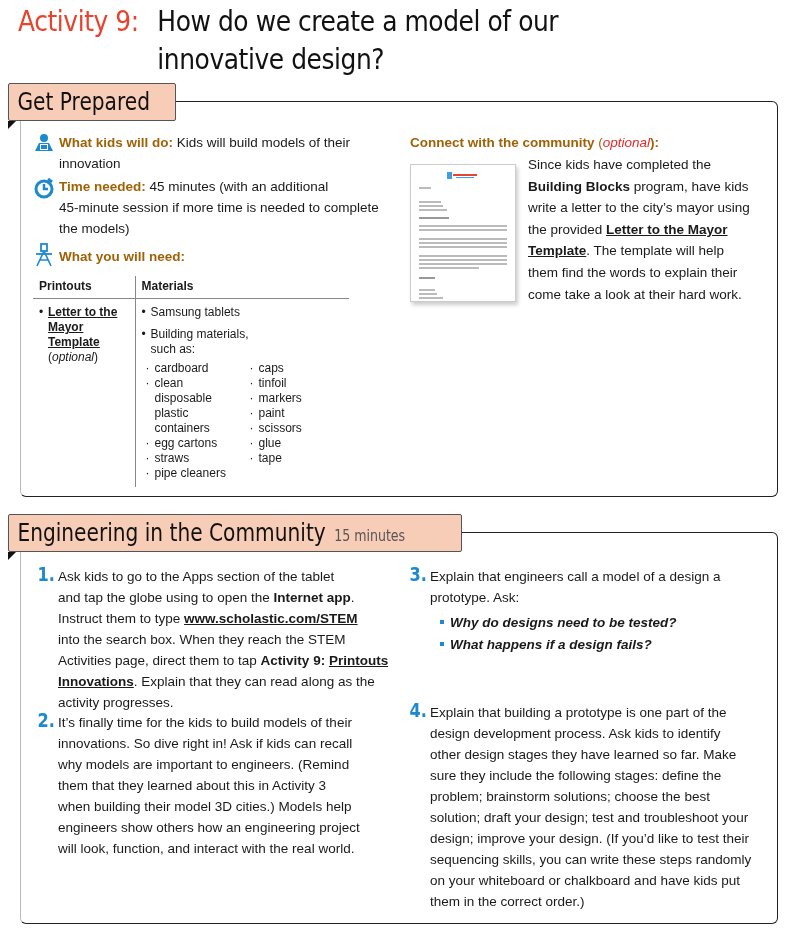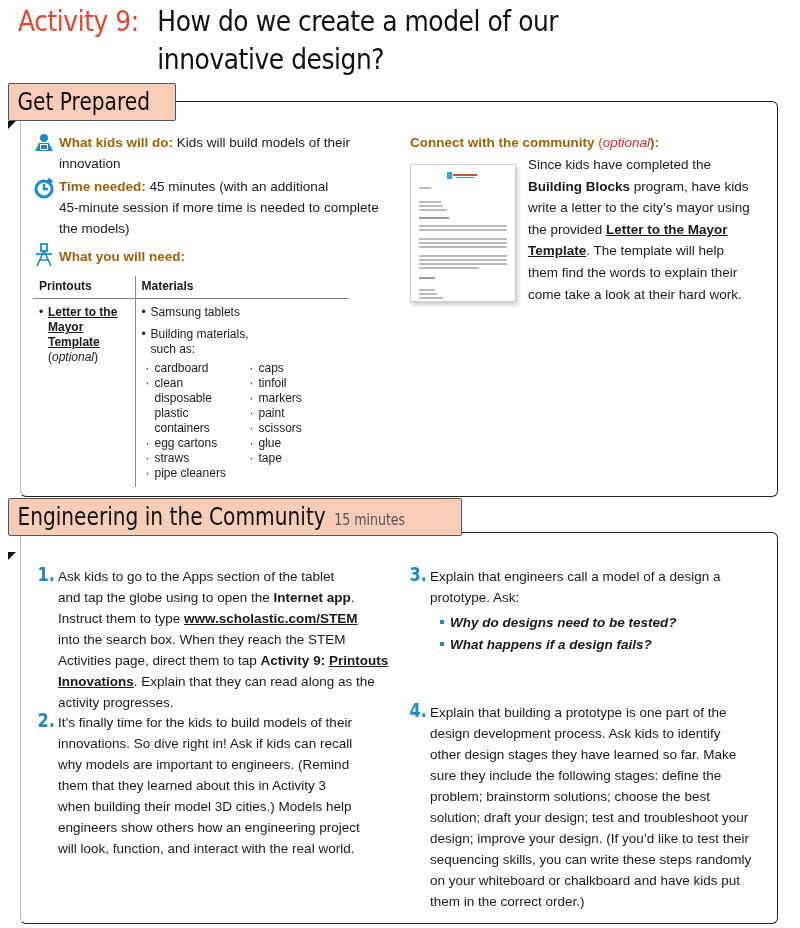--- a/index.html
+++ b/index.html
@@ -9,21 +9,21 @@
   .title { position: absolute; left: 18px; top: 2px; width: 640px; font-family: "DejaVu Sans", sans-serif; font-size: 29px; line-height: 38px; letter-spacing: -0.5px; transform: scaleX(0.86); transform-origin: left top; }
   .title .act { color: #e8432c; position: absolute; left: 0; top: 0; }
   .title .q { position: absolute; left: 162px; top: 0; width: 560px; color: #111; }
 
   .section-box { position: absolute; left: 20px; width: 758px; border: 1.5px solid #222; border-radius: 0 6px 6px 6px; border-left-color: #bbb; }
   .section-box.gp { top: 101px; height: 396px; border-top: 1.5px solid #222; }
   .section-box.ec { top: 532px; height: 392px; }
   .tab { position: absolute; background: #f8cdb8; border: 1px solid #555; border-radius: 2px; height: 38px; font-family: "DejaVu Sans", sans-serif; color: #111; }
   .tab .lbl { display: inline-block; font-size: 24px; line-height: 36px; padding-left: 10px; transform: scaleX(0.84); transform-origin: left center; white-space: nowrap; }
   .tab.gp { left: 8px; top: 83px; width: 168px; }
-  .tab.ec { left: 8px; top: 498px; width: 454px; }
+  .tab.ec { left: 8px; top: 514px; width: 454px; }
   .tab .mins { font-size: 15px; color: #555; margin-left: 10px; }
   .tab-fold { position: absolute; width: 0; height: 0; border-left: 8px solid #111; border-bottom: 8px solid transparent; }
   .tab-fold.gp { left: 8px; top: 121px; }
   .tab-fold.ec { left: 8px; top: 552px; }
 
   .row { position: absolute; font-size: 13.5px; line-height: 21px; }
   .red-b { color: #a16207; font-weight: bold; }
   .icon { position: absolute; }
 
   table.need { position: absolute; left: 33px; top: 276px; border-collapse: collapse; font-size: 12px; line-height: 15px; }

